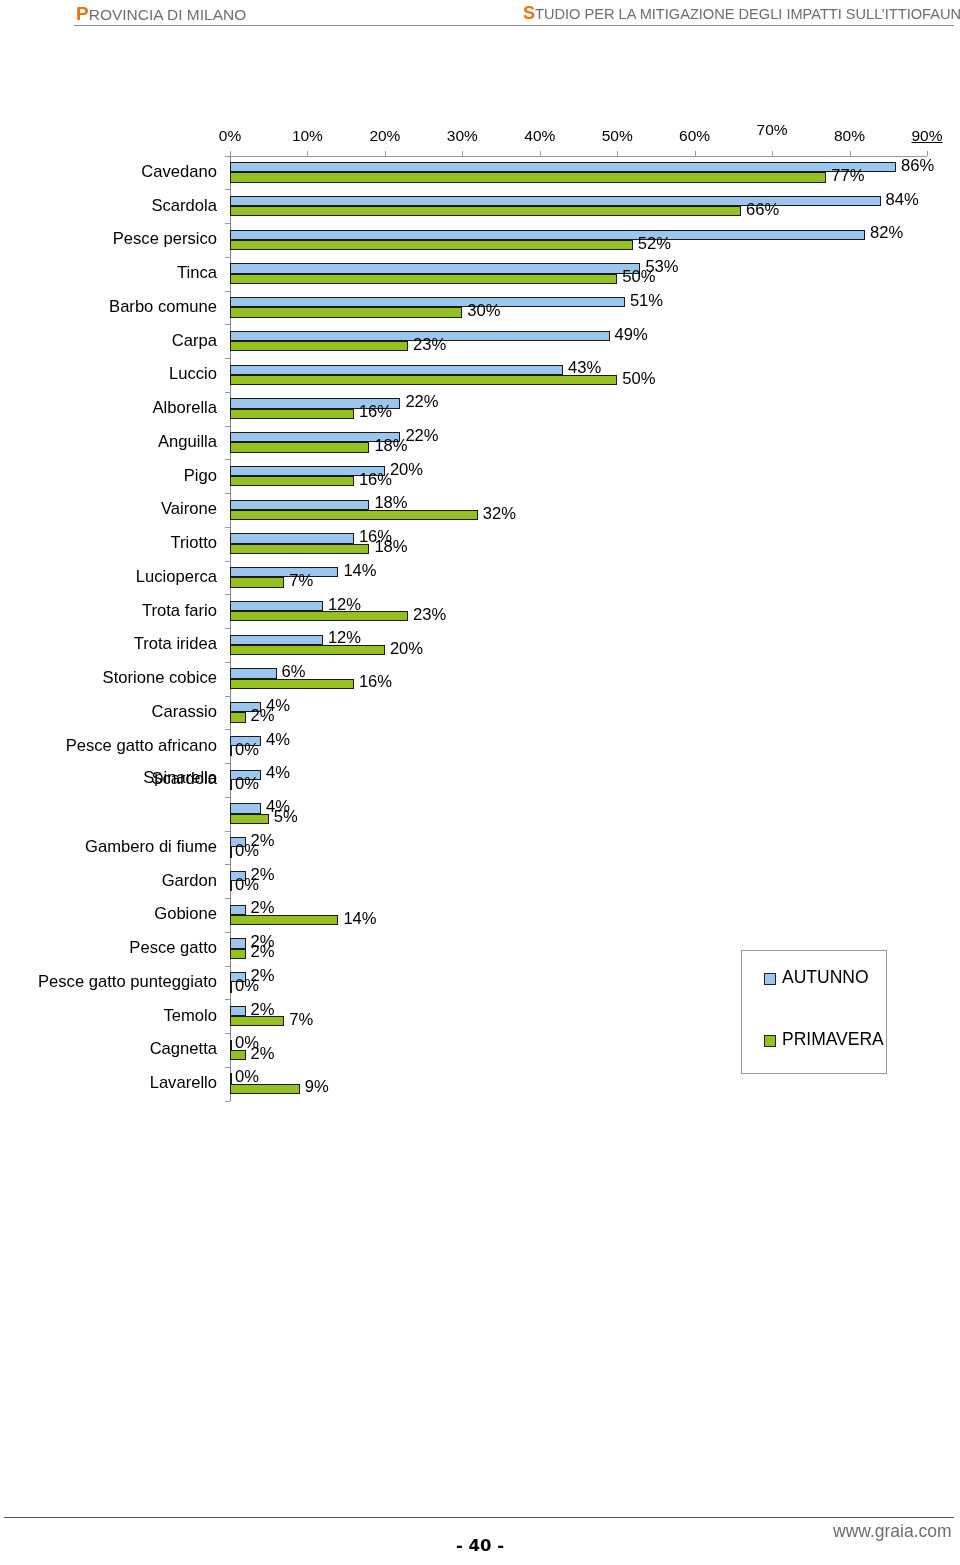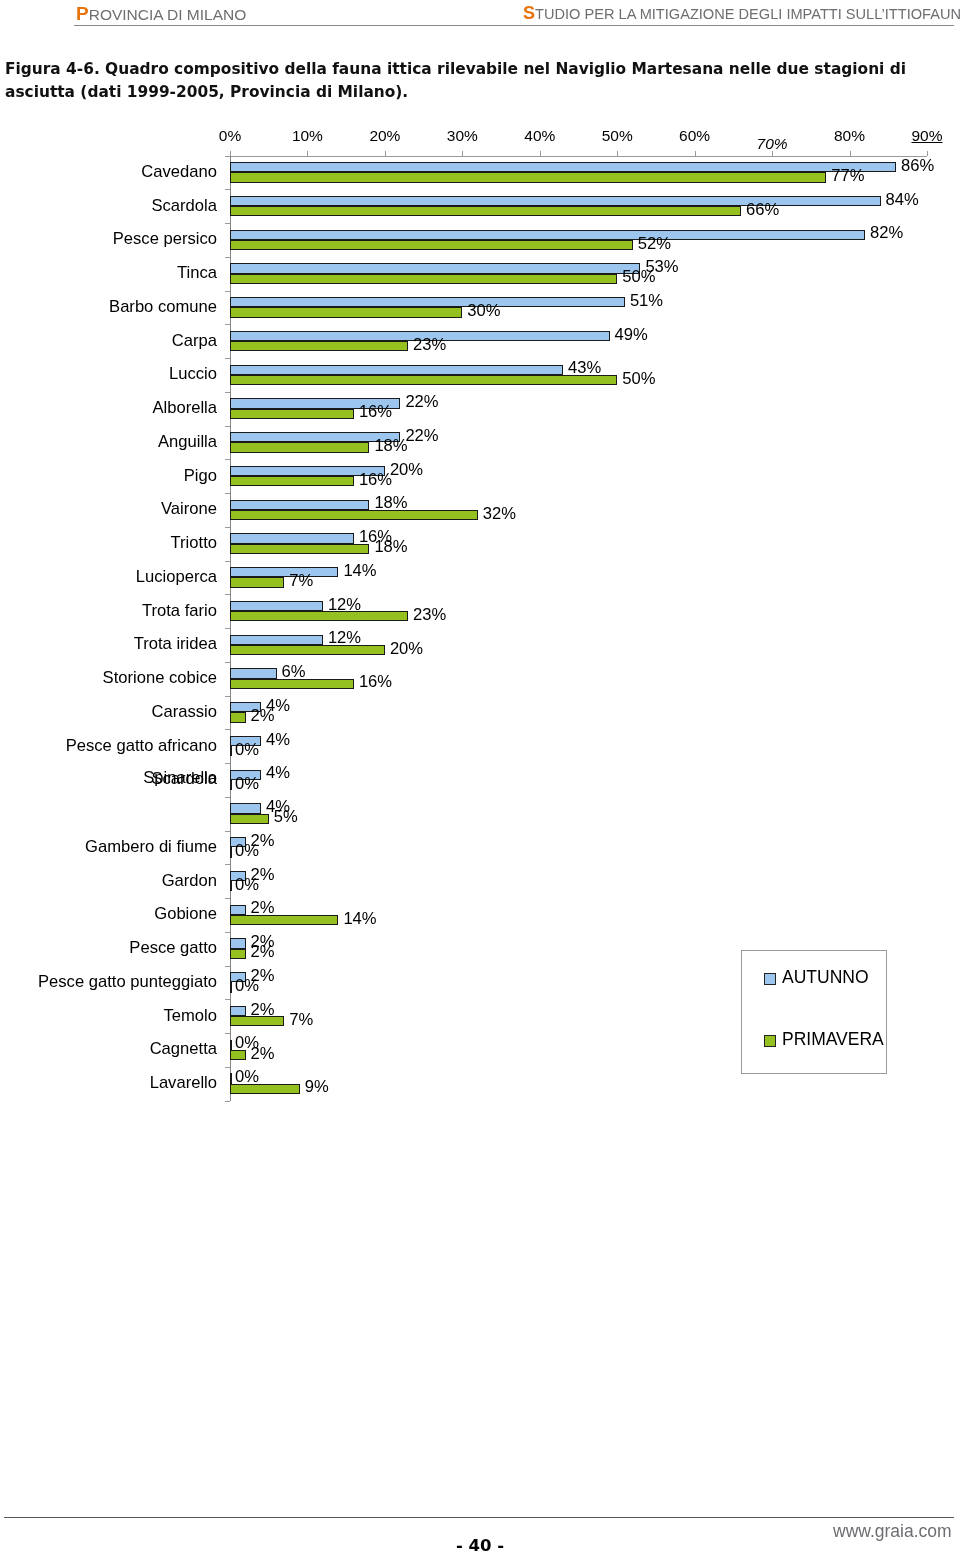--- a/index.html
+++ b/index.html
@@ -48,40 +48,39 @@
 <body>
 
 <div id="page">
 <div id="hdr">
 <div id="logo"><svg viewBox="0 0 100 104" width="50" height="52" xmlns="http://www.w3.org/2000/svg">
 </svg></div>
 <div id="hdr-rule"></div>
 <div class="hdr-txt" id="hdr-left"><span class="cap1">P</span><span class="rest">ROVINCIA DI MILANO</span></div>
 <div class="hdr-txt" id="hdr-right"><span class="cap1">S</span><span class="rest">TUDIO PER LA MITIGAZIONE DEGLI IMPATTI SULL’ITTIOFAUNA</span></div>
 </div>
-<div id="caption">Figura 4-6. Quadro compositivo della fauna ittica rilevabile nel Naviglio Martesana nelle due stagioni di asciutta (dati 1999-2005, Provincia di Milano).</div>
 <div id="chart">
 <div class="axis-line" style="left:230.0px;top:40.5px;width:697.0px;height:1px;"></div>
 <div class="axis-line" style="left:229.5px;top:40.5px;width:1px;height:945.0px;background:#868686;"></div>
 <div class="tick" style="left:230.0px;top:35.5px;width:1px;height:5px;"></div>
 <div class="axis-lbl" style="left:230.0px;top:11.5px;">0%</div>
 <div class="tick" style="left:307.4px;top:35.5px;width:1px;height:5px;"></div>
 <div class="axis-lbl" style="left:307.4px;top:11.5px;">10%</div>
 <div class="tick" style="left:384.9px;top:35.5px;width:1px;height:5px;"></div>
 <div class="axis-lbl" style="left:384.9px;top:11.5px;">20%</div>
 <div class="tick" style="left:462.3px;top:35.5px;width:1px;height:5px;"></div>
 <div class="axis-lbl" style="left:462.3px;top:11.5px;">30%</div>
 <div class="tick" style="left:539.8px;top:35.5px;width:1px;height:5px;"></div>
 <div class="axis-lbl" style="left:539.8px;top:11.5px;">40%</div>
 <div class="tick" style="left:617.2px;top:35.5px;width:1px;height:5px;"></div>
 <div class="axis-lbl" style="left:617.2px;top:11.5px;">50%</div>
 <div class="tick" style="left:694.6px;top:35.5px;width:1px;height:5px;"></div>
 <div class="axis-lbl" style="left:694.6px;top:11.5px;">60%</div>
 <div class="tick" style="left:772.1px;top:35.5px;width:1px;height:5px;"></div>
-<div class="axis-lbl" style="left:772.1px;top:20px;font-style:italic;">70%</div>
+<div class="axis-lbl" style="left:772.1px;top:6px;">70%</div>
 <div class="tick" style="left:849.5px;top:35.5px;width:1px;height:5px;"></div>
 <div class="axis-lbl" style="left:849.5px;top:11.5px;">80%</div>
 <div class="tick" style="left:927.0px;top:35.5px;width:1px;height:5px;"></div>
 <div class="axis-lbl" style="left:927.0px;top:11.5px;text-decoration:underline;">90%</div>
 <div class="tick" style="left:224.5px;top:40.5px;width:5px;height:1px;"></div>
 <div class="tick" style="left:224.5px;top:74.2px;width:5px;height:1px;"></div>
 <div class="tick" style="left:224.5px;top:108.0px;width:5px;height:1px;"></div>
 <div class="tick" style="left:224.5px;top:141.8px;width:5px;height:1px;"></div>
 <div class="tick" style="left:224.5px;top:175.5px;width:5px;height:1px;"></div>
 <div class="tick" style="left:224.5px;top:209.2px;width:5px;height:1px;"></div>

